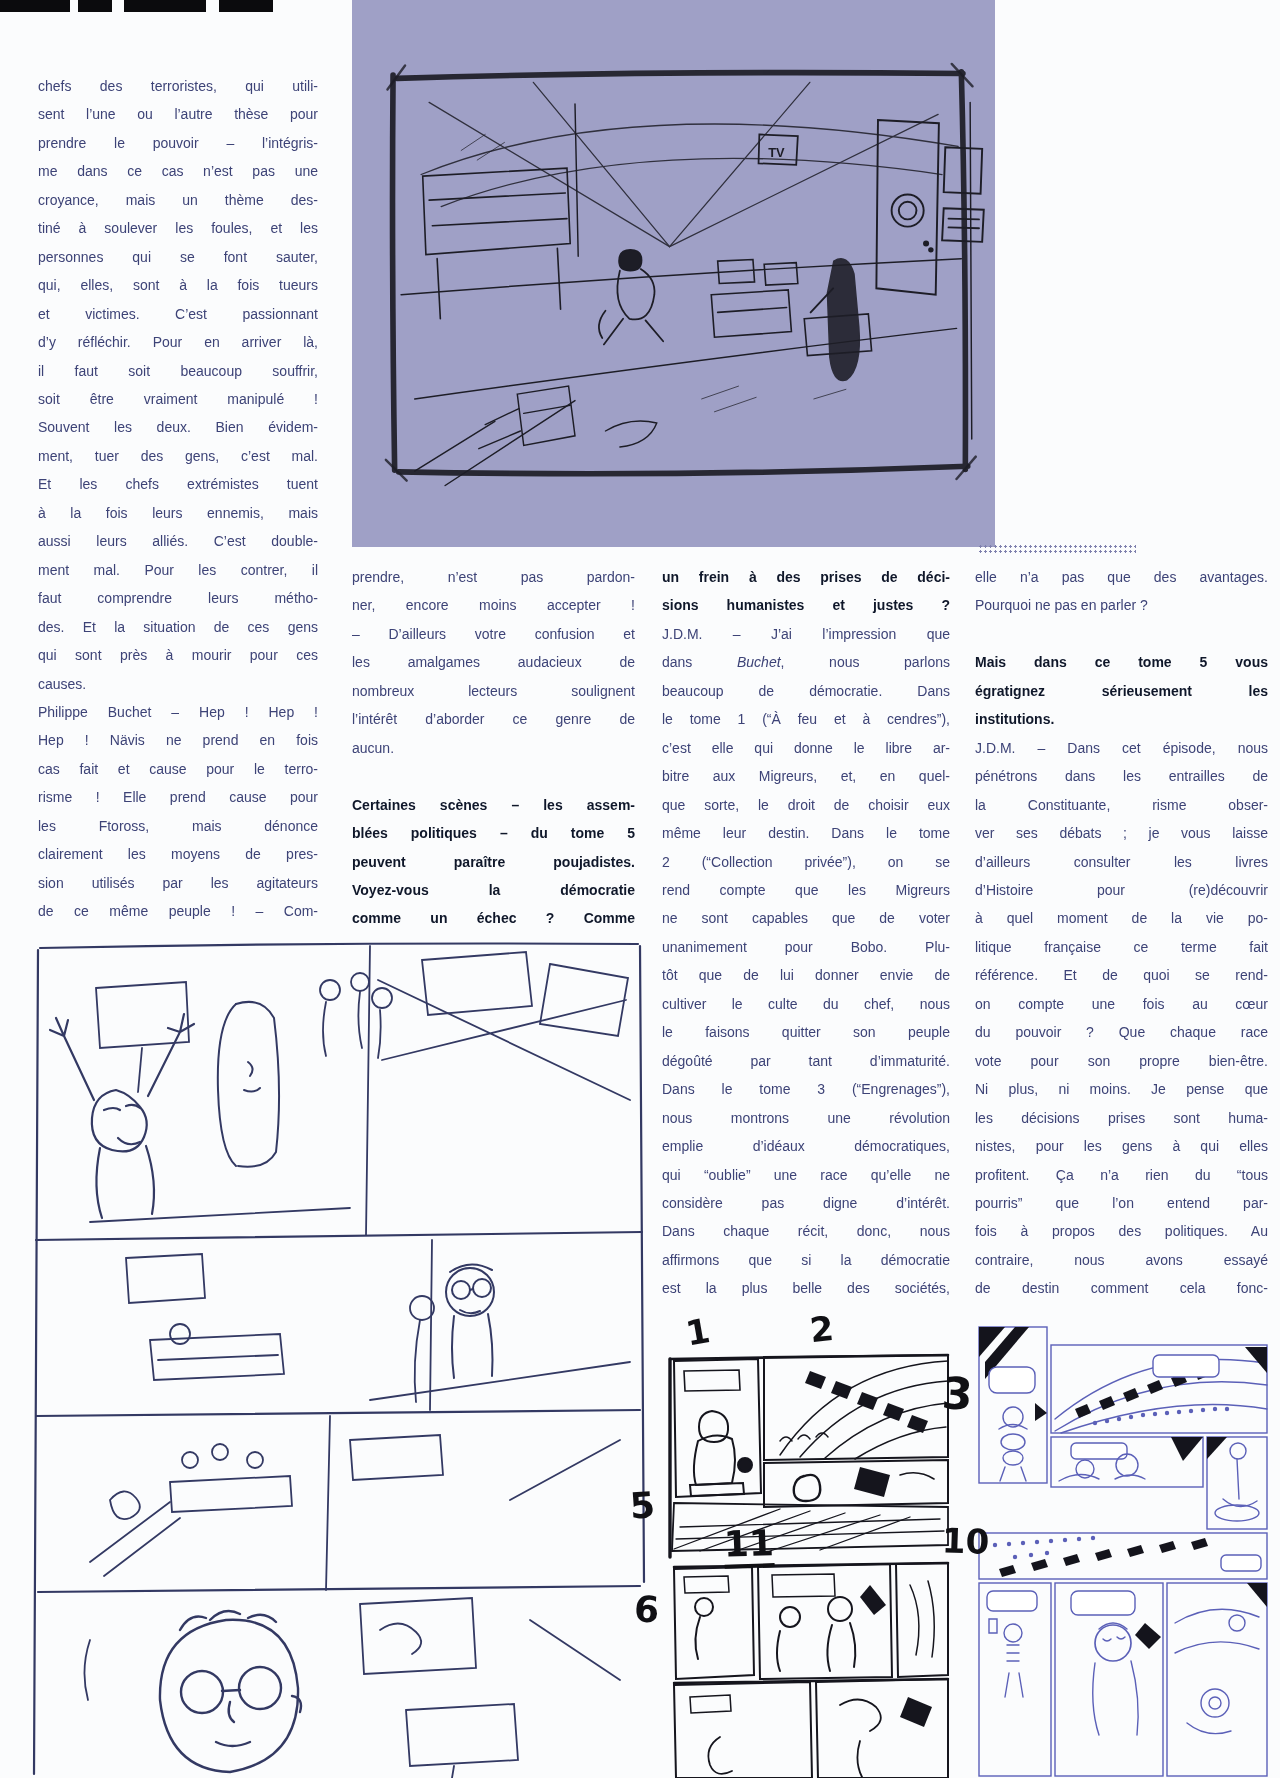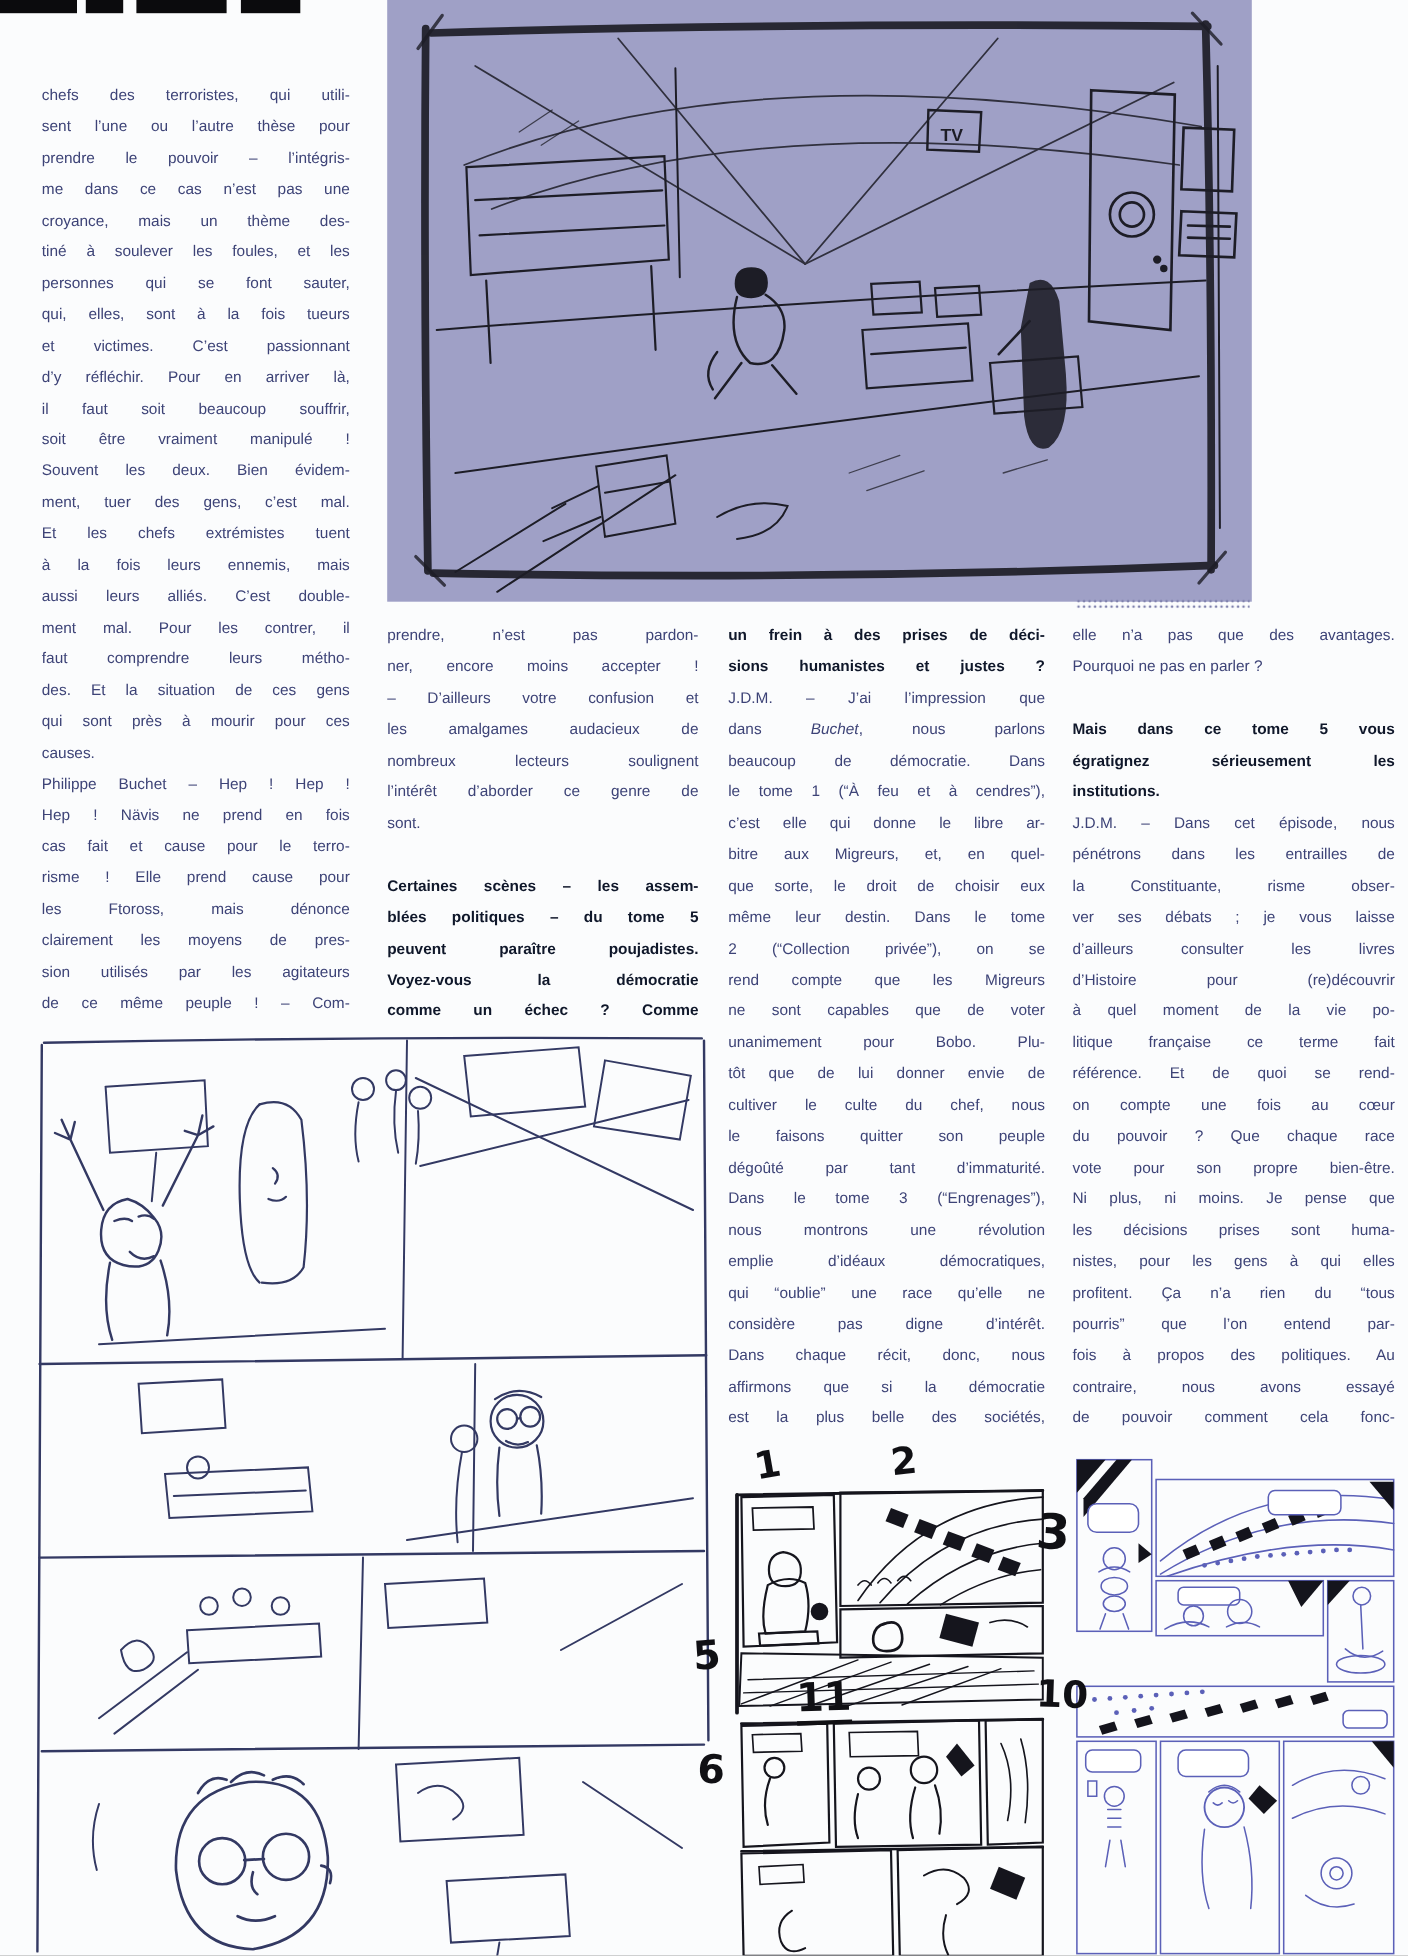--- a/index.html
+++ b/index.html
@@ -5,21 +5,21 @@
   html,body{margin:0;padding:0;background:#8a8a8a;}
   .page{position:relative;width:1280px;height:1778px;margin:0 auto;background:#fbfcfd;
         overflow:hidden;font-family:"Liberation Sans",sans-serif;}
   
   .bar{position:absolute;top:0;height:12px;background:#0b0b0d;}
   .bar.s1{left:0;width:70px;}
   .bar.s2{left:78px;width:34px;}
   .bar.s3{left:124px;width:82px;}
   .bar.s4{left:219px;width:54px;}
   
-  .photo{position:absolute;left:352px;top:0;width:786px;height:547px;background:#9fa0c6;}
+  .photo{position:absolute;left:352px;top:0;width:630px;height:547px;background:#9fa0c6;padding-left:13px;}
   .photo svg{display:block;width:100%;height:100%;}
   .dots{position:absolute;left:978px;top:544px;width:158px;height:9px;
         background-image:radial-gradient(circle,#7f81ad 1.1px,rgba(0,0,0,0) 1.4px);
         background-size:5px 5px;}
   
   .col{position:absolute;top:563px;color:#3d4377;font-size:14px;line-height:28.45px;}
   .col1{left:38px;top:72px;width:280px;}
   .col2{left:352px;width:283px;}
   .col3{left:662px;width:288px;}
   .col4{left:975px;width:293px;}
@@ -171,21 +171,21 @@
       <div class="ln">sion utilisés par les agitateurs</div>
       <div class="ln">de ce même peuple ! – Com-</div>
     </div>
   <div class="col col2">
       <div class="ln">prendre, n’est pas pardon-</div>
       <div class="ln">ner, encore moins accepter !</div>
       <div class="ln">– D’ailleurs votre confusion et</div>
       <div class="ln">les amalgames audacieux de</div>
       <div class="ln">nombreux lecteurs soulignent</div>
       <div class="ln">l’intérêt d’aborder ce genre de</div>
-      <div class="ln last">sont.</div>
+      <div class="ln last">aucun.</div>
       <div class="ln blank">&nbsp;</div>
       <div class="ln b">Certaines scènes – les assem-</div>
       <div class="ln b">blées politiques – du tome 5</div>
       <div class="ln b">peuvent paraître poujadistes.</div>
       <div class="ln b">Voyez-vous la démocratie</div>
       <div class="ln b">comme un échec ? Comme</div>
     </div>
   <div class="col col3">
       <div class="ln b">un frein à des prises de déci-</div>
       <div class="ln b">sions humanistes et justes ?</div>
@@ -233,21 +233,21 @@
       <div class="ln">on compte une fois au cœur</div>
       <div class="ln">du pouvoir ? Que chaque race</div>
       <div class="ln">vote pour son propre bien-être.</div>
       <div class="ln">Ni plus, ni moins. Je pense que</div>
       <div class="ln">les décisions prises sont huma-</div>
       <div class="ln">nistes, pour les gens à qui elles</div>
       <div class="ln">profitent. Ça n’a rien du “tous</div>
       <div class="ln">pourris” que l’on entend par-</div>
       <div class="ln">fois à propos des politiques. Au</div>
       <div class="ln">contraire, nous avons essayé</div>
-      <div class="ln">de pouvoir comment cela fonc-</div>
+      <div class="ln">de destin comment cela fonc-</div>
     </div>
 
   <div class="sk sk-left">
     <svg viewBox="0 0 618 838">
       <g stroke="#333963" fill="none" stroke-linecap="round" stroke-width="1.8">
 
         <path d="M8,10 L4,834" stroke-width="2.2"></path>
         <path d="M610,6 L614,642" stroke-width="2.2"></path>
         <path d="M10,8 Q300,2 608,4" stroke-width="2.2"></path>
         <path d="M6,300 L612,292 M6,476 L610,470 M8,652 L610,646" stroke-width="2.2"></path>

